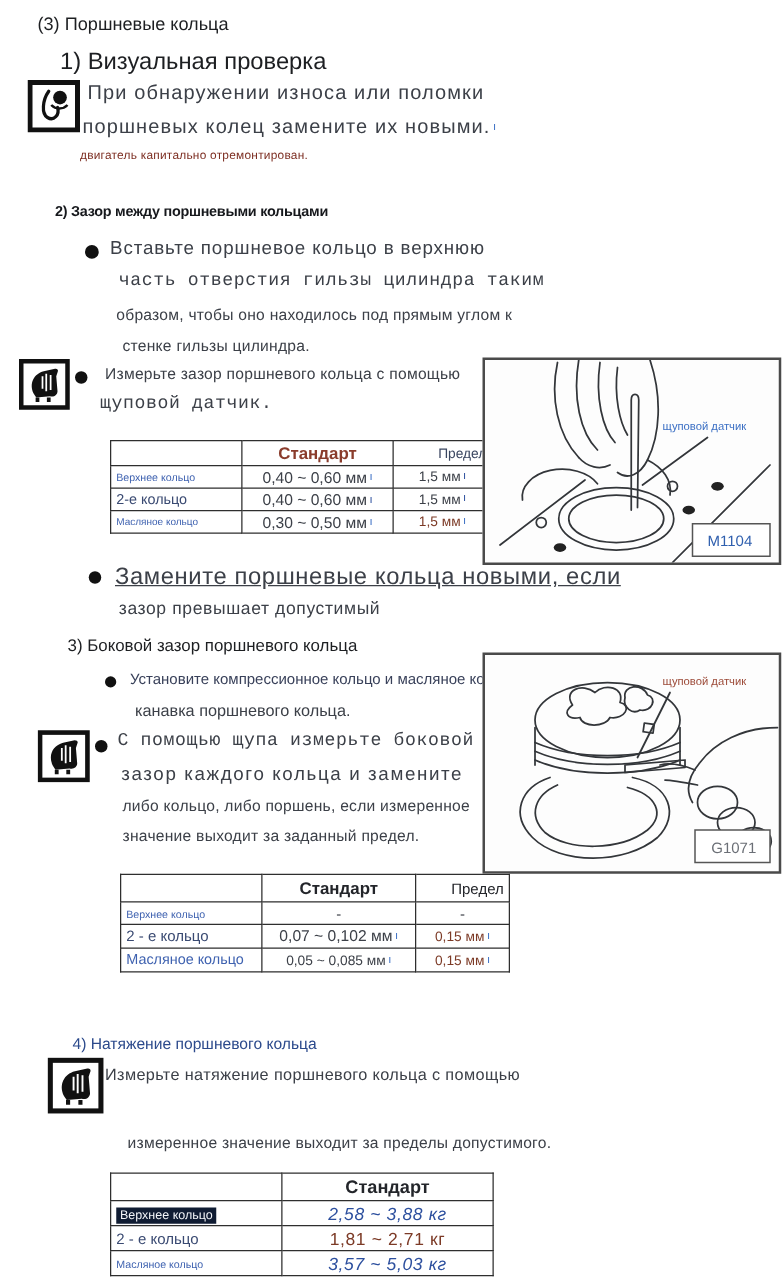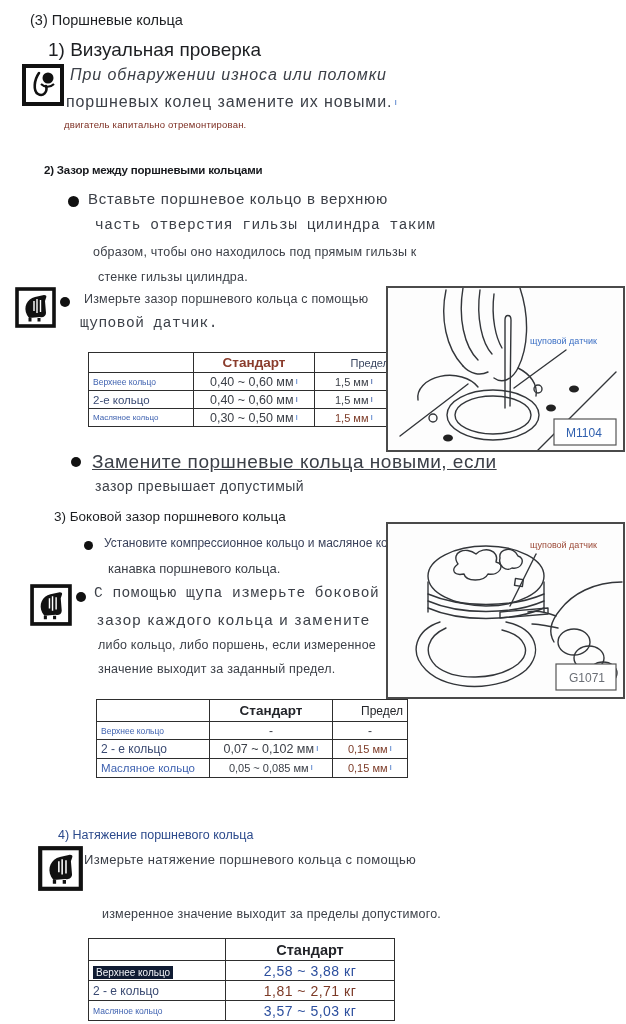--- a/index.html
+++ b/index.html
@@ -21,21 +21,21 @@
   .tick{font-size:9px;color:#3b6fc4;vertical-align:2px;margin-left:2px;}
   table{border-collapse:collapse;background:#fff;}
   td,th{border:1px solid #2e2e2e;padding:0 4px;vertical-align:middle;}
   .tbl{position:absolute;}
   .lbl{color:#3f62b0;text-align:left;}
   .val{text-align:center;color:#3c4048;}
   .hdr-std1{color:#8a3c2c;font-weight:600;font-size:13.5px;text-align:center;}
   .hdr-std{color:#23252a;font-weight:600;font-size:13.5px;text-align:center;}
   .hdr-lim{color:#3a4660;font-size:11px;text-align:right;}
   .maroon{color:#7c3a26;}
-  .navy{color:#2c4f9e;}
+  .navy{color:#2c4f9e;font-style:italic;}
   .hl-label{background:#101c33;color:#f2f4f8;padding:1px 3px;}
   .fig{position:absolute;border:2px solid #4a4a4a;background:#fdfdfd;}
   .fig svg{display:block;}
   .fig-stroke{fill:none;stroke:#33363a;stroke-width:1.4;stroke-linecap:round;stroke-linejoin:round;}
   .code-box{fill:#fff;stroke:#555;stroke-width:1.2;}
   text.callout-blue{fill:#3b6fc4;font-size:9px;font-family:"Liberation Sans",sans-serif;}
   text.callout-red{fill:#9c4a38;font-size:9px;font-family:"Liberation Sans",sans-serif;}
   text.code-blue{fill:#2f5fae;font-size:12px;font-family:"Liberation Sans",sans-serif;}
   text.code-gray{fill:#6b6f76;font-size:12px;font-family:"Liberation Sans",sans-serif;}
   .icon-frame{position:absolute;}
@@ -50,30 +50,30 @@
 
   <div class="icon-frame" style="left:22px;top:64px;">
     <svg width="42" height="42" viewBox="0 0 42 42">
       <rect x="2" y="2" width="38" height="38" fill="#fff" stroke="#111" stroke-width="4"></rect>
       <circle cx="26" cy="14" r="5.5" fill="#111"></circle>
       <path d="M 32,20 A 9,9 0 0 1 19,20" fill="none" stroke="#111" stroke-width="2"></path>
       <path d="M 17,9 C 12,16 11,27 16,30 C 21,33 26,28 24,22" fill="none" stroke="#111" stroke-width="2.6" stroke-linecap="round"></path>
     </svg>
   </div>
 
-  <div class="abs t-lg" style="left:70px;top:66px;font-style:italic;">При обнаружении износа или поломки</div>
+  <div class="abs t-lg" style="left:70px;top:66px;">При обнаружении износа или поломки</div>
   <div class="abs t-lg" style="left:66px;top:93px;"><span>поршневых колец замените их новыми.</span><span class="tick">ı</span></div>
   <div class="abs t-fine" style="left:64px;top:119px;">двигатель капитально отремонтирован.</div>
 
   <div class="abs t-h2b" style="left:44px;top:164px;">2) Зазор между поршневыми кольцами</div>
 
   <div class="dot" style="left:68px;top:196px;width:11px;height:11px;"></div>
   <div class="abs" style="left:88px;top:190px;font-size:15px;letter-spacing:0.7px;">Вставьте поршневое кольцо в верхнюю</div>
   <div class="abs t-md" style="left:95px;top:217px;">часть отверстия гильзы цилиндра таким</div>
-  <div class="abs t-sm" style="left:93px;top:245px;">образом, чтобы оно находилось под прямым гильзы к</div>
+  <div class="abs t-sm" style="left:93px;top:245px;">образом, чтобы оно находилось под прямым углом к</div>
   <div class="abs t-sm" style="left:98px;top:270px;">стенке гильзы цилиндра.</div>
 
   <div class="icon-frame" style="left:15px;top:287px;">
     <svg width="41" height="41" viewBox="0 0 41 41">
       <rect x="2" y="2" width="37" height="37" fill="#fff" stroke="#111" stroke-width="3.6"></rect>
       <path d="M 12,28 C 8,20 12,12 20,10 L 29,8 C 31,8 32,9 31,11 L 30,14 L 31,26 C 31,29 28,31 25,30 L 14,31 Z" fill="#111"></path>
       <path d="M 22,12 L 22,26 M 25.5,13 L 25.5,25 M 19,14 L 19,24" stroke="#fff" stroke-width="1.4"></path>
       <path d="M 15,31 L 15,34.5 M 24,31 L 24,34.5" stroke="#111" stroke-width="3"></path>
     </svg>
   </div>

